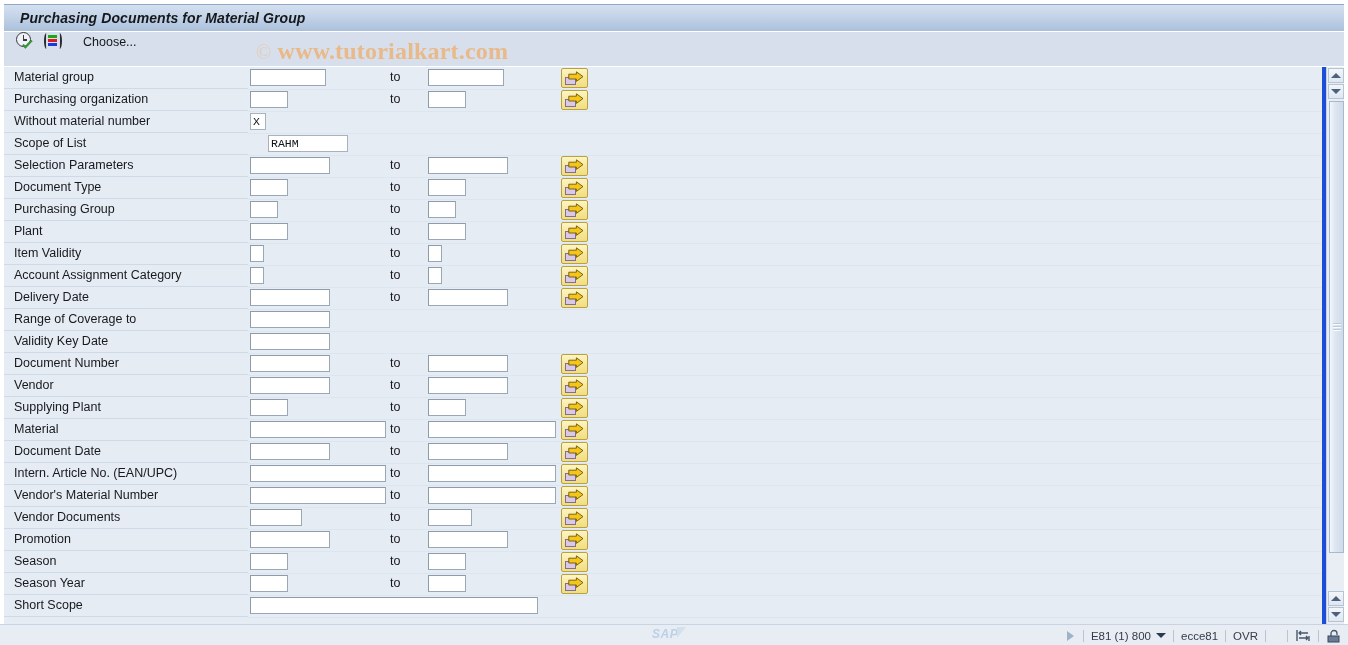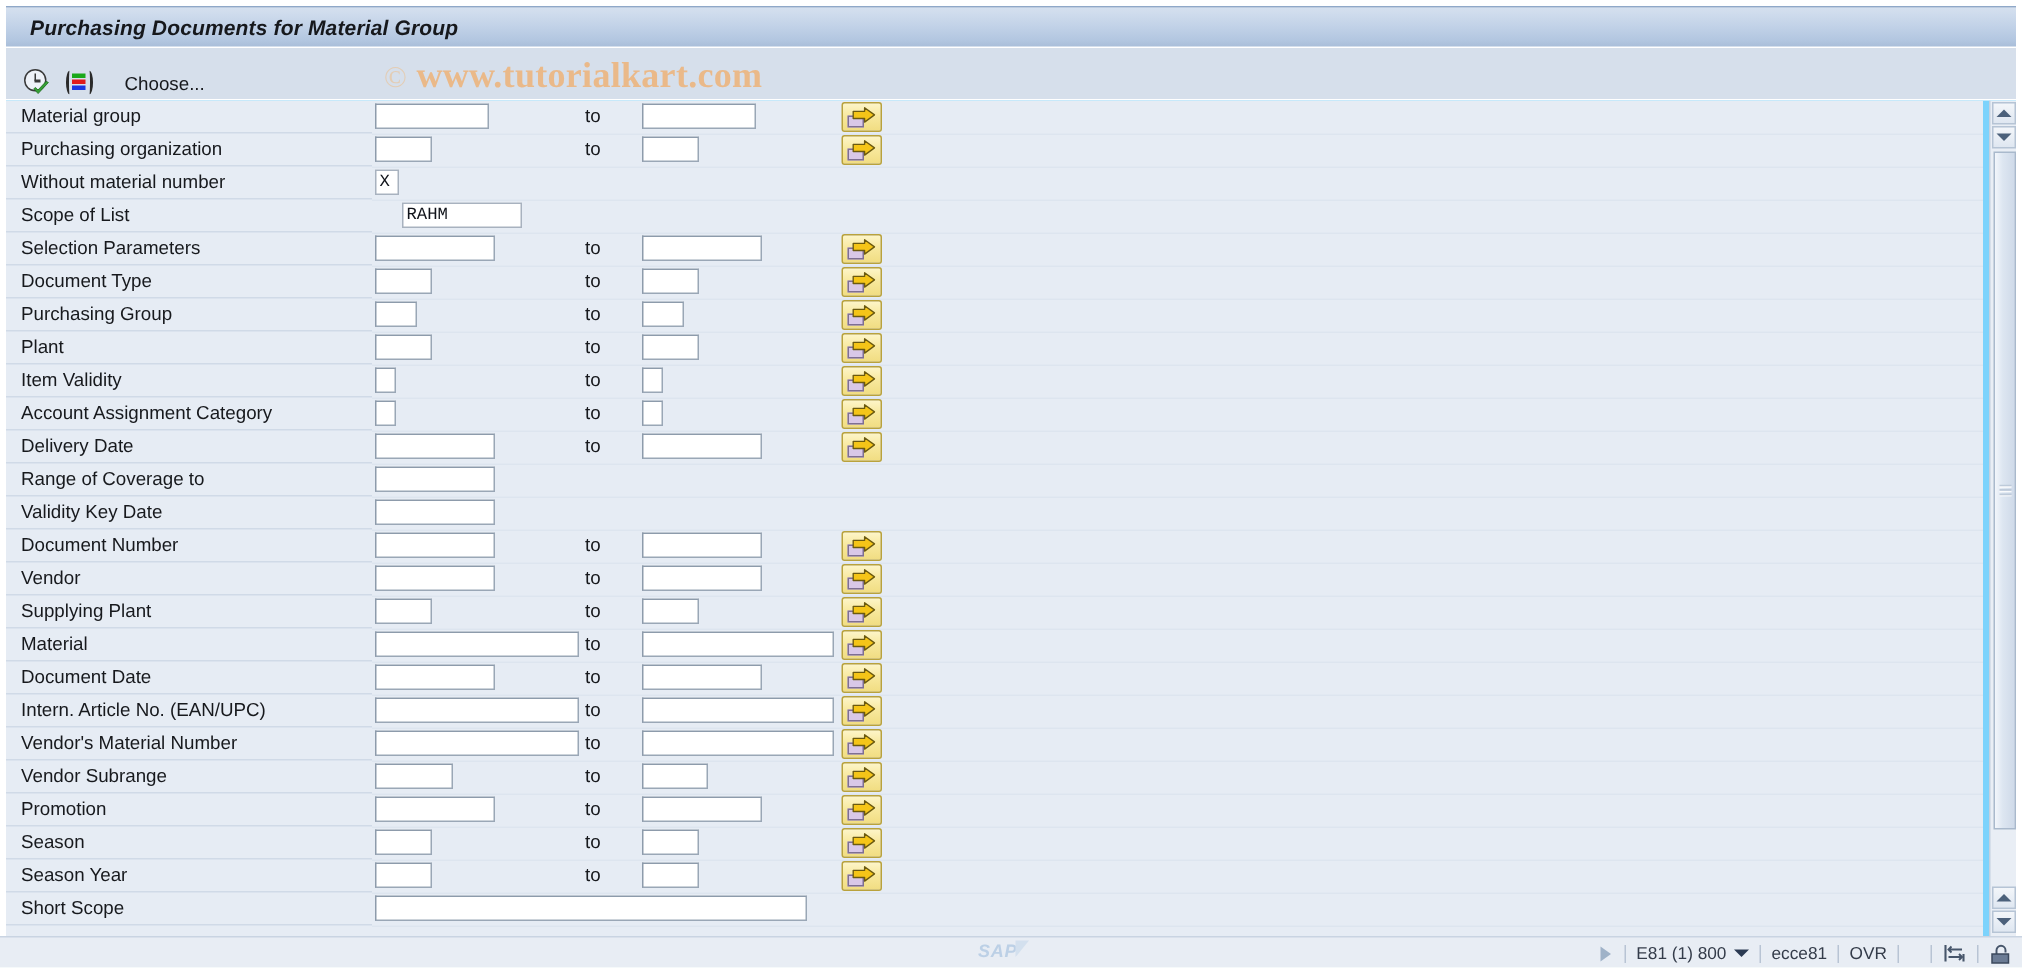--- a/index.html
+++ b/index.html
@@ -34,21 +34,21 @@
     letter-spacing: .1px;
     white-space: nowrap;
   }
 
   
   .toolbar {
     position: absolute; left: 4px; top: 32px;
     width: 1340px; height: 34px;
     background: #d6dfeb;
     box-sizing: border-box;
-    display: flex; align-items: flex-end;
+    display: flex; align-items: flex-start;
   }
   .tb-icons { display: flex; align-items: center; padding-left: 11px; gap: 8px; }
   .ic { width: 20px; height: 20px; position: relative; cursor: pointer; }
 
   
   .ic-exec .clk {
     position: absolute; left: 1px; top: 0px;
     width: 15px; height: 15px;
     border: 1.6px solid #3a3a3a; border-radius: 50%;
     box-sizing: border-box; background: #eef2f8;
@@ -91,21 +91,21 @@
     color: #eab989;
     white-space: nowrap;
     letter-spacing: .2px;
   }
   .watermark .cmark { font-weight: normal; color: #e3cdb5; font-size: 20px; }
 
   
   .formwrap {
     position: absolute; left: 4px; top: 67px;
     width: 1340px; height: 557px;
-    background: #7dd3fc;
+    background: #1d4ed8;
     box-sizing: border-box;
     overflow: hidden;
     padding-left: 24px;
   }
   .formarea {
     position: absolute; left: 0; top: 0;
     width: 1318px; height: 557px;
     background: #e6ecf4;
   }
 
@@ -547,21 +547,21 @@
             <input type="text" class="inp" style="left: 180px; width: 128px;">
             <div class="selbtn" style="left: 313px; top: 1px;">
               <span class="fold"></span>
               <svg class="arw" viewBox="0 0 16 12">
                 <path d="M0.8 3.2 H8.4 V0.8 L15 5.6 L8.4 10.4 V8 H0.8 Z" fill="#f5c518" stroke="#6b5a10" stroke-width="0.9" stroke-linejoin="round"></path>
               </svg>
             </div>
           </div>
         </div>
         <div class="row">
-          <div class="lbl">Vendor Subrange</div>
+          <div class="lbl">Vendor Documents</div>
           <div class="rowfill">
             <input type="text" class="inp" value="" style="left: 2px; width: 52px;">
             <span class="tolbl" style="left: 142px;">to</span>
             <input type="text" class="inp" style="left: 180px; width: 44px;">
             <div class="selbtn" style="left: 313px; top: 1px;">
               <span class="fold"></span>
               <svg class="arw" viewBox="0 0 16 12">
                 <path d="M0.8 3.2 H8.4 V0.8 L15 5.6 L8.4 10.4 V8 H0.8 Z" fill="#f5c518" stroke="#6b5a10" stroke-width="0.9" stroke-linejoin="round"></path>
               </svg>
             </div>

